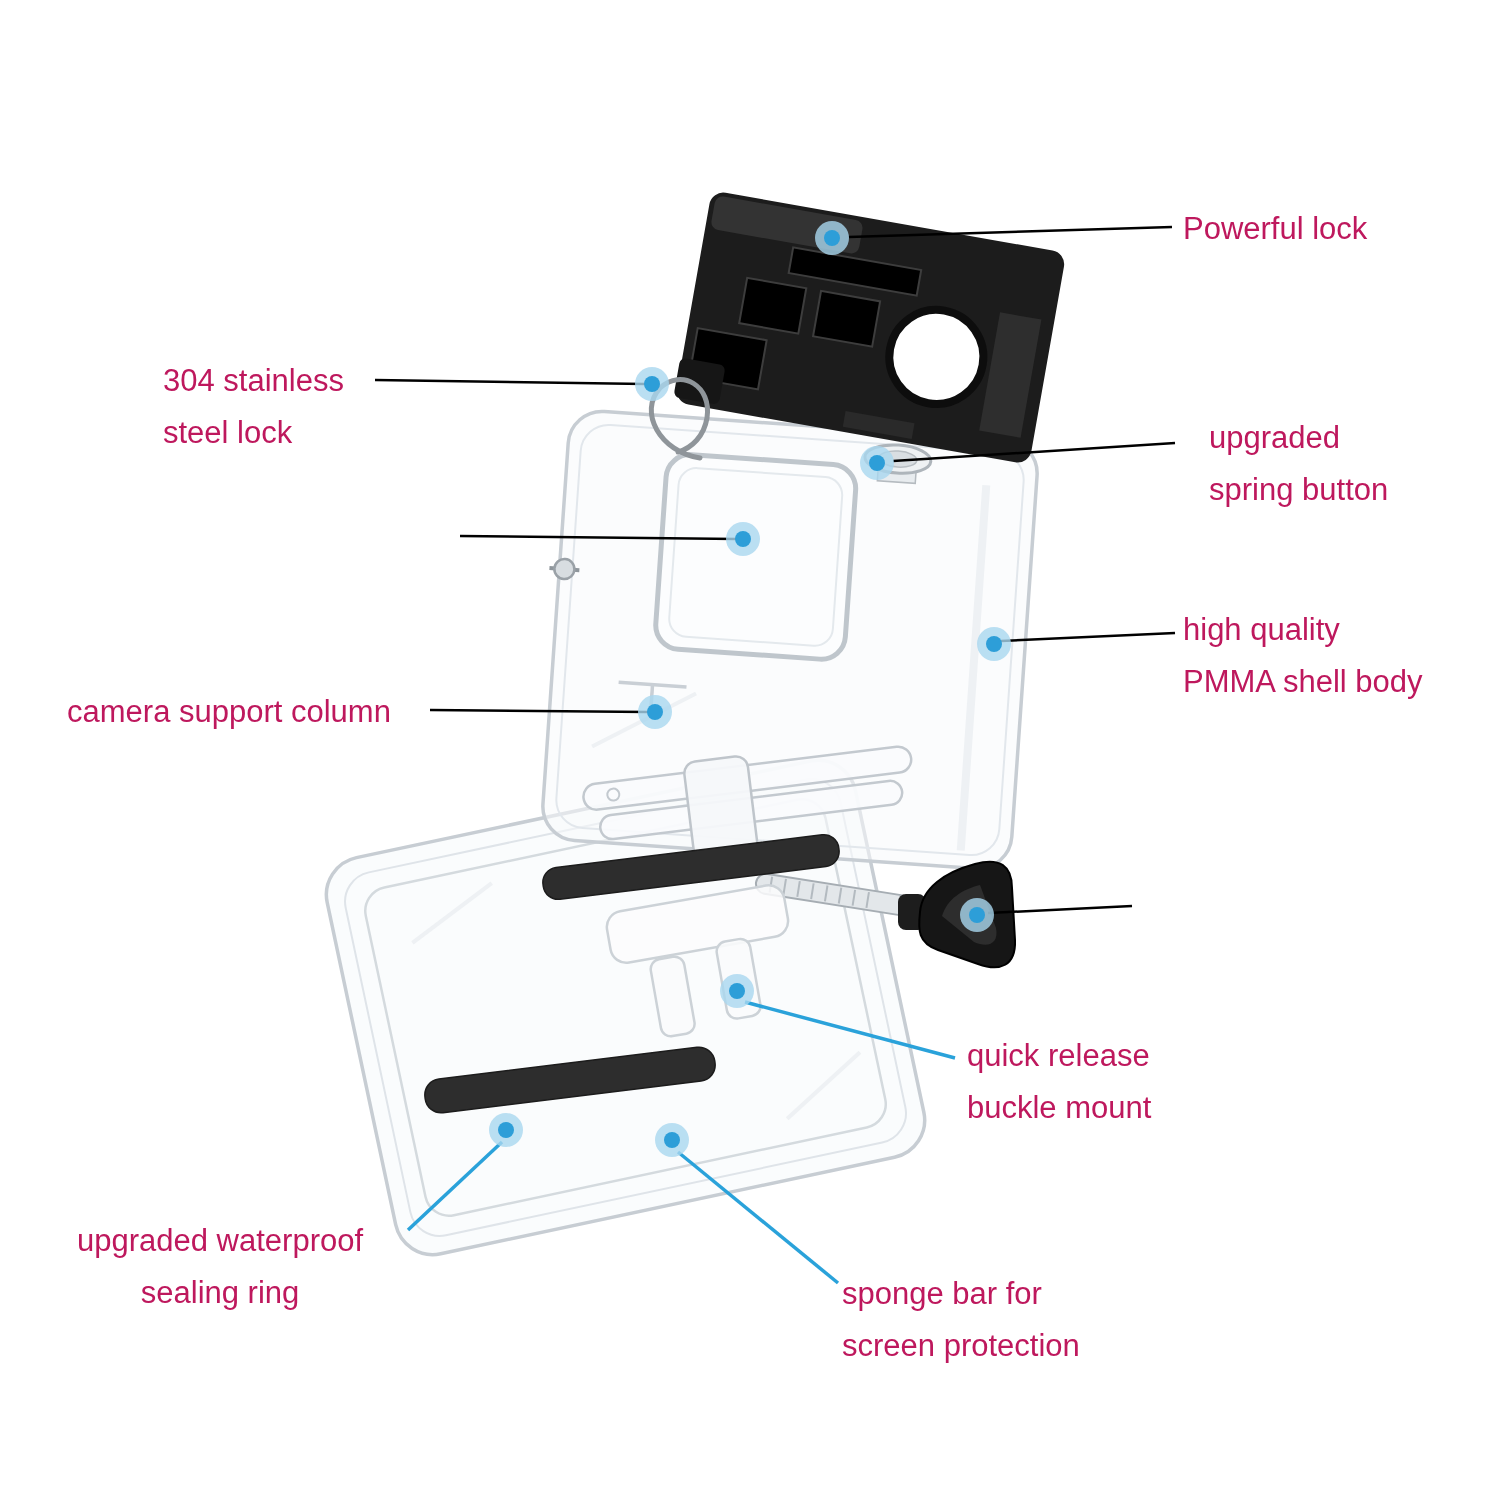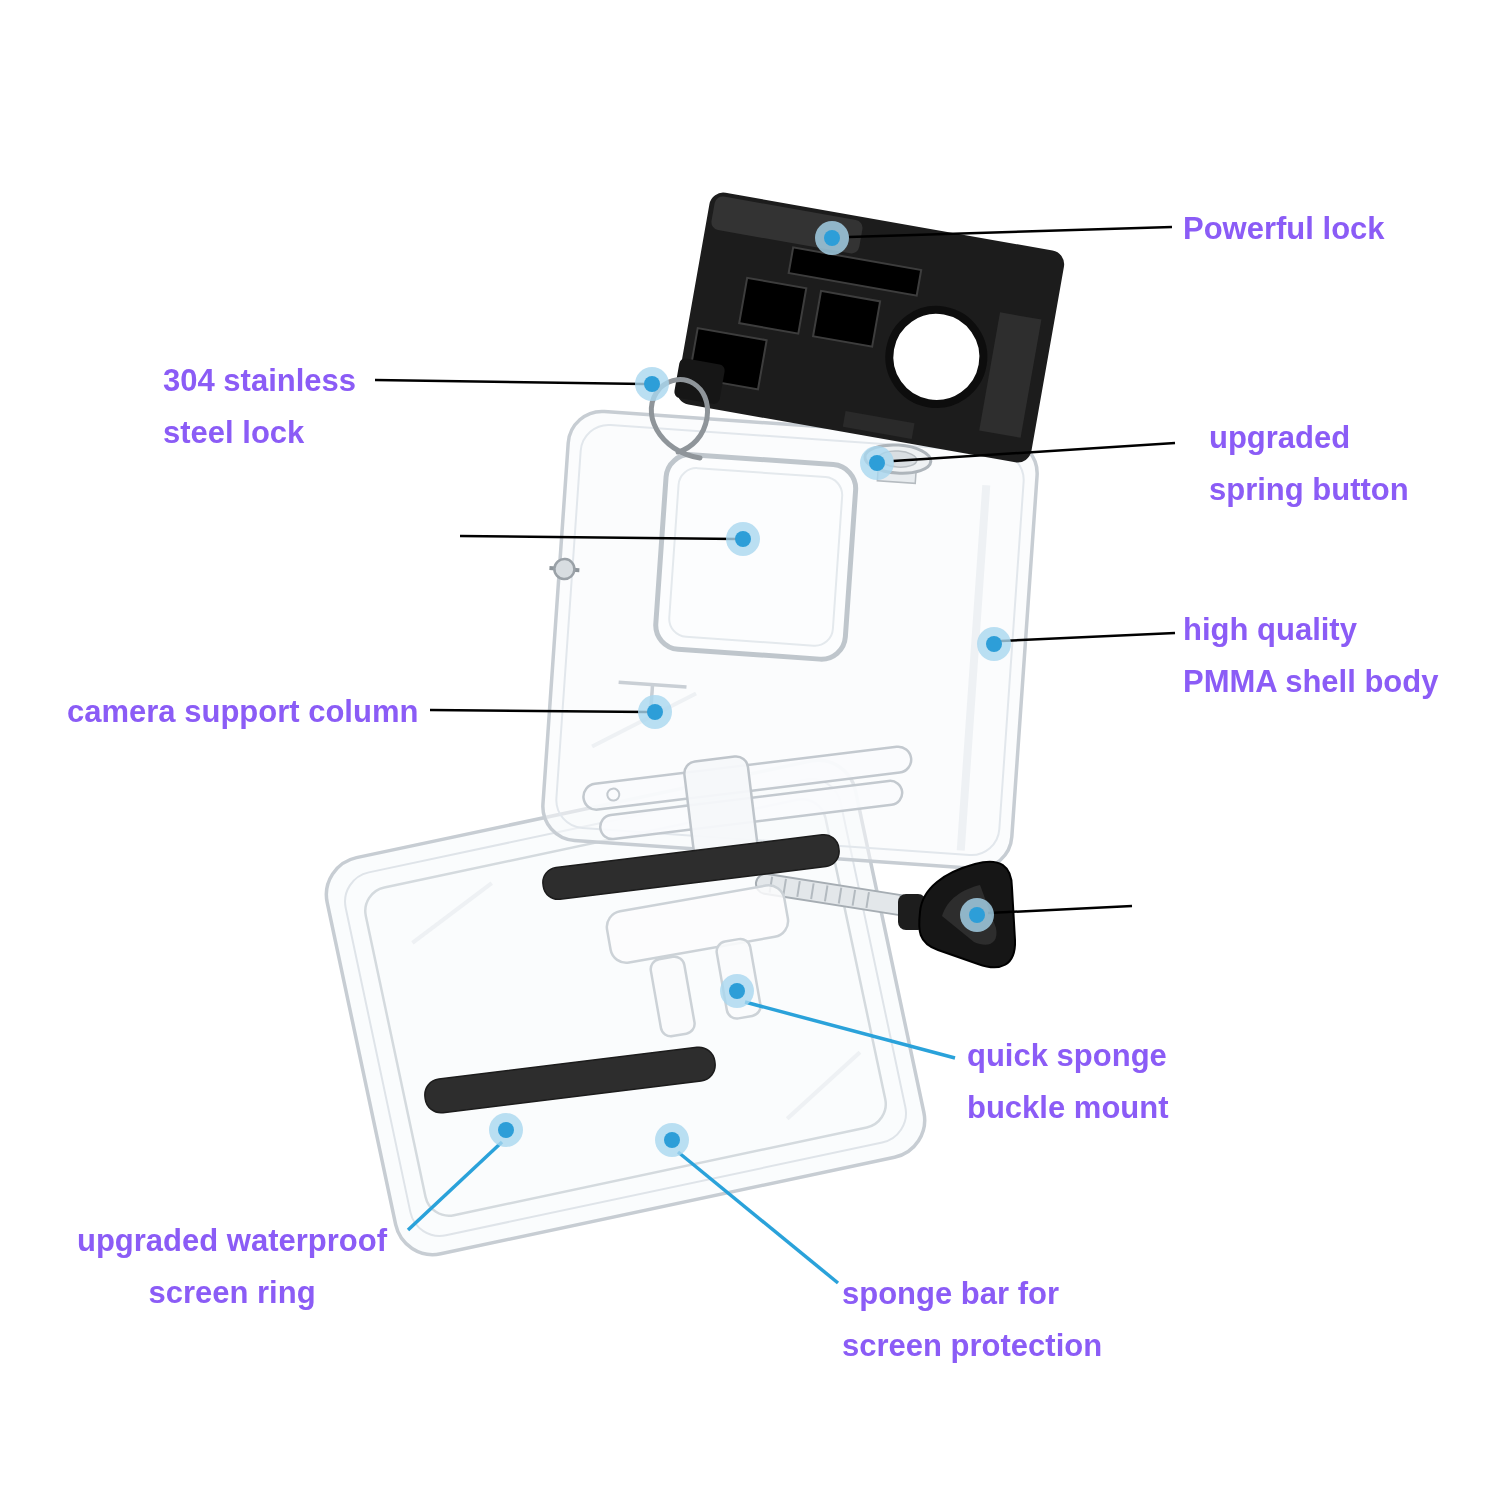--- a/index.html
+++ b/index.html
@@ -1,19 +1,19 @@
 <!DOCTYPE html>
 <html><head>
 <meta charset="utf-8">
 <style>
   html,body{margin:0;padding:0;background:#ffffff;}
   #stage{position:relative;width:1500px;height:1500px;background:#ffffff;overflow:hidden;
          font-family:"Liberation Sans",sans-serif;}
   #artwork{position:absolute;left:0;top:0;width:1500px;height:1500px;}
-  .label{position:absolute;font-weight:700;font-size:31px;line-height:52px;color:#8b5cf6;
+  .label{position:absolute;font-weight:400;font-size:31px;line-height:52px;color:#be185d;
          white-space:nowrap;}
   .label span{display:block;}
 </style>
 </head>
 <body>
 
 <div id="stage">
 
   <svg id="artwork" viewBox="0 0 1500 1500">
 
@@ -175,27 +175,27 @@
     <span>high quality</span>
     <span>PMMA shell body</span>
   </div>
 
   <div class="label" style="left:67px;top:686px;">
     <span>camera support column</span>
   </div>
 
 
   <div class="label" style="left:967px;top:1030px;">
-    <span>quick sponge</span>
+    <span>quick release</span>
     <span>buckle mount</span>
   </div>
 
   <div class="label" style="left:77px;top:1215px;text-align:center;">
     <span>upgraded waterproof</span>
-    <span>screen ring</span>
+    <span>sealing ring</span>
   </div>
 
   <div class="label" style="left:842px;top:1268px;">
     <span>sponge bar for</span>
     <span>screen protection</span>
   </div>
 
 </div>
 
 </body></html>

